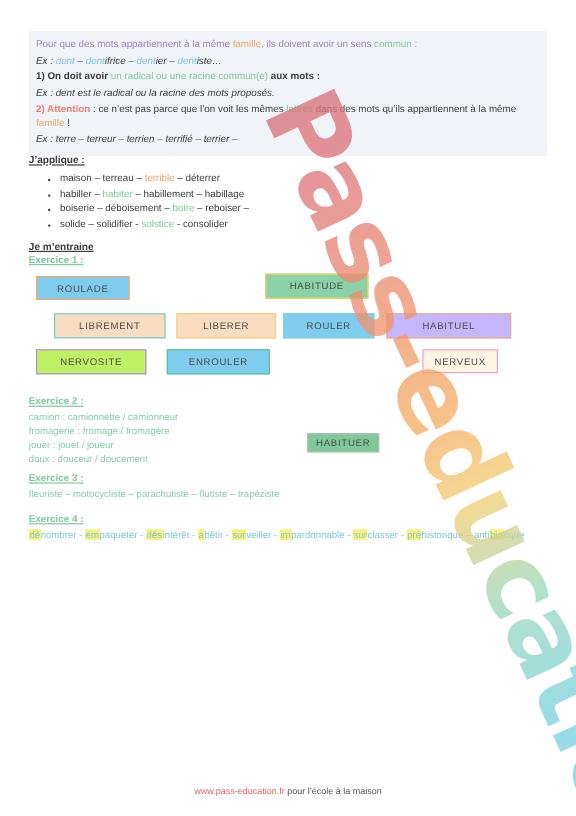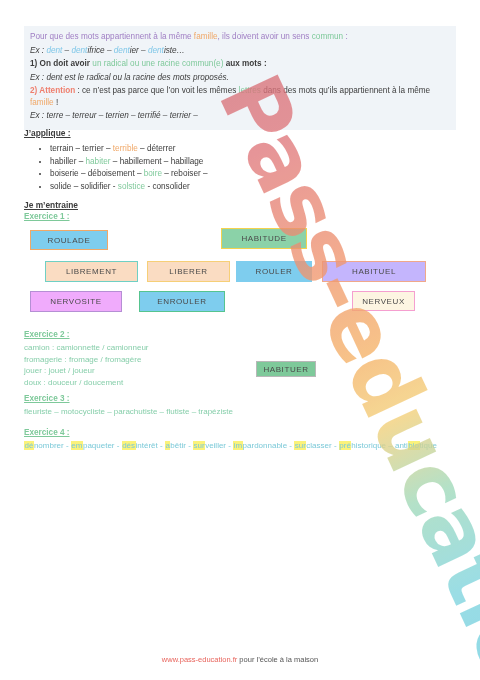--- a/index.html
+++ b/index.html
@@ -107,21 +107,21 @@
     <p class="it">Ex : dent est le radical ou la racine des mots proposés.</p>
     <p>
       <span class="b salmon">2) Attention</span><span> : ce n’est pas parce que l’on voit les mêmes </span><span class="green">lettres</span><span> dans des mots qu’ils appartiennent à la même </span><span class="orange">famille</span><span> !</span>
     </p>
     <p class="it">Ex : terre – terreur – terrien – terrifié – terrier –</p>
   </div>
 
   <div class="applique">
     <p class="sec-title">J’applique :</p>
     <ul>
-      <li><span>terrain – terrier – </span><span class="orange">terrible</span><span> – déterrer</span></li>
+      <li><span>maison – terreau – </span><span class="orange">terrible</span><span> – déterrer</span></li>
       <li><span>habiller – </span><span class="green">habiter</span><span> – habillement – habillage</span></li>
       <li><span>boiserie – déboisement – </span><span class="green">boire</span><span> – reboiser –</span></li>
       <li><span>solide – solidifier  - </span><span class="green">solstice</span><span> - consolider</span></li>
     </ul>
   </div>
 
   <div class="entraine">
     <p class="sec-title" style="margin-bottom:2px">Je m’entraine</p>
     <p class="ex-title">Exercice 1 :</p>
   </div>
@@ -156,21 +156,21 @@
       </div>
       <div class="wbox" style="left: 147px; top: 261px; width: 83px; height: 21px; background: rgb(250, 220, 194); border-color: rgb(246, 207, 119);">
         <span>LIBERER</span>
       </div>
       <div class="wbox" style="left: 236px; top: 261px; width: 76px; height: 21px; background: rgb(126, 205, 238); border-color: rgb(126, 205, 238);">
         <span>ROULER</span>
       </div>
       <div class="wbox" style="left: 322px; top: 261px; width: 104px; height: 21px; background: #c4b5fd; border-color: rgb(240, 168, 138);">
         <span>HABITUEL</span>
       </div>
-      <div class="wbox" style="left: 30px; top: 291px; width: 92px; height: 21px; background: #f0abfc; border-color: rgb(181, 143, 212);">
+      <div class="wbox" style="left: 30px; top: 291px; width: 92px; height: 21px; background: #bef264; border-color: rgb(181, 143, 212);">
         <span>NERVOSITE</span>
       </div>
       <div class="wbox" style="left: 139px; top: 291px; width: 86px; height: 21px; background: rgb(126, 205, 238); border-color: rgb(86, 196, 143);">
         <span>ENROULER</span>
       </div>
       <div class="wbox" style="left: 352px; top: 291px; width: 63px; height: 20px; background: rgb(253, 245, 226); border-color: rgb(245, 159, 208);">
         <span>NERVEUX</span>
       </div>
       <div class="wbox" style="left: 256px; top: 361px; width: 60px; height: 16px; background: rgb(126, 201, 154); border-color: rgb(184, 184, 184);">
         <span>HABITUER</span>

